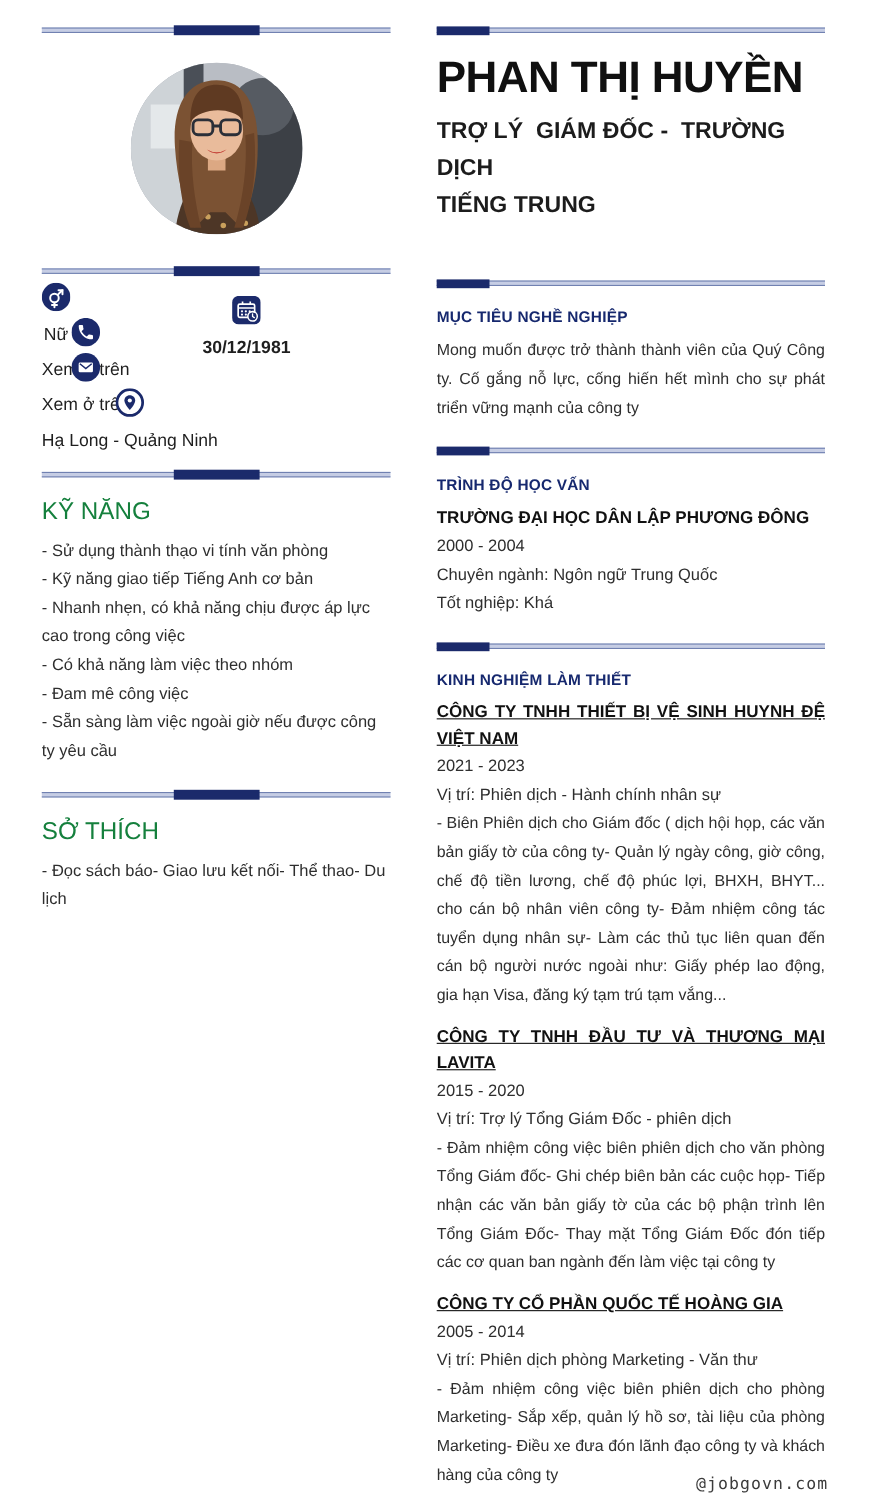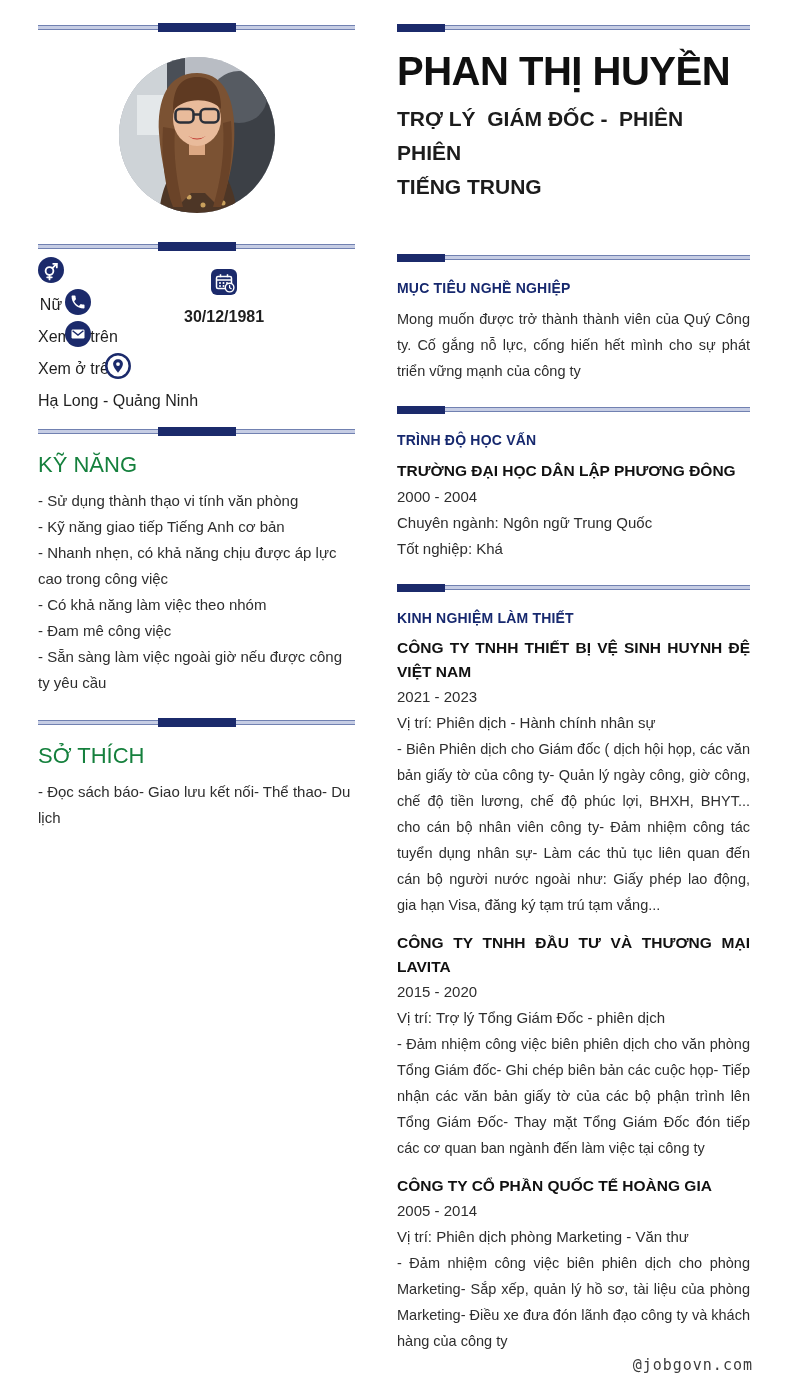--- a/index.html
+++ b/index.html
@@ -47,31 +47,31 @@
   .job-title-block{margin-top:7px;}
 
   .para{font-size:14.5px;line-height:26px;text-align:justify;color:#2e2e2e;margin:0;}
 
   .edu-school{font-size:15.5px;font-weight:700;color:#111;line-height:26px;}
   .line-italic{font-size:15px;line-height:26px;color:#2e2e2e;}
   .line-normal{font-size:15px;line-height:26px;color:#2e2e2e;}
 
   .job{margin-top:13px;}
   .job.first{margin-top:2px;}
-  .job-company{font-size:15.5px;font-weight:700;color:#111;line-height:24px;text-align:justify;}
+  .job-company{font-size:15.5px;font-weight:700;color:#111;line-height:24px;text-align:justify;text-decoration:underline;}
 
   .mt-divider2-left{margin-top:29px;}
   .mt-divider3-left{margin-top:30px;}
   .mt-divider4-left{margin-top:22px;}
   .mt-top{margin-top:23px;}
   .mt-divider2-right{margin-top:49px;}
   .mt-divider-right{margin-top:21px;}
 
   .watermark{
-    position:absolute;right:37px;bottom:0;
+    position:absolute;right:37px;bottom:16px;
     font-family:"DejaVu Sans Mono","Liberation Mono",monospace;
     font-size:15px;color:#3c3c3c;letter-spacing:1px;
   }
 </style>
 </head>
 <body>
 
 <div class="page">
 
   <div class="left-col">
@@ -210,21 +210,21 @@
 
   <div class="right-col">
 
     <div class="divider left mt-top">
       <div class="thin"></div>
         <div class="thick"></div>
     </div>
 
     <h1 class="name">PHAN THỊ HUYỀN</h1>
     <div class="job-title-block">
-      <span class="job-title-line">TRỢ LÝ  GIÁM ĐỐC -  PHIÊN PHIÊN</span>
+      <span class="job-title-line">TRỢ LÝ  GIÁM ĐỐC -  TRƯỜNG DỊCH</span>
       <span class="job-title-line">TIẾNG TRUNG</span>
     </div>
 
     <div class="divider left mt-divider2-right">
       <div class="thin"></div>
         <div class="thick"></div>
     </div>
 
     <section>
       <h2 class="main-heading">MỤC TIÊU NGHỀ NGHIỆP</h2>

